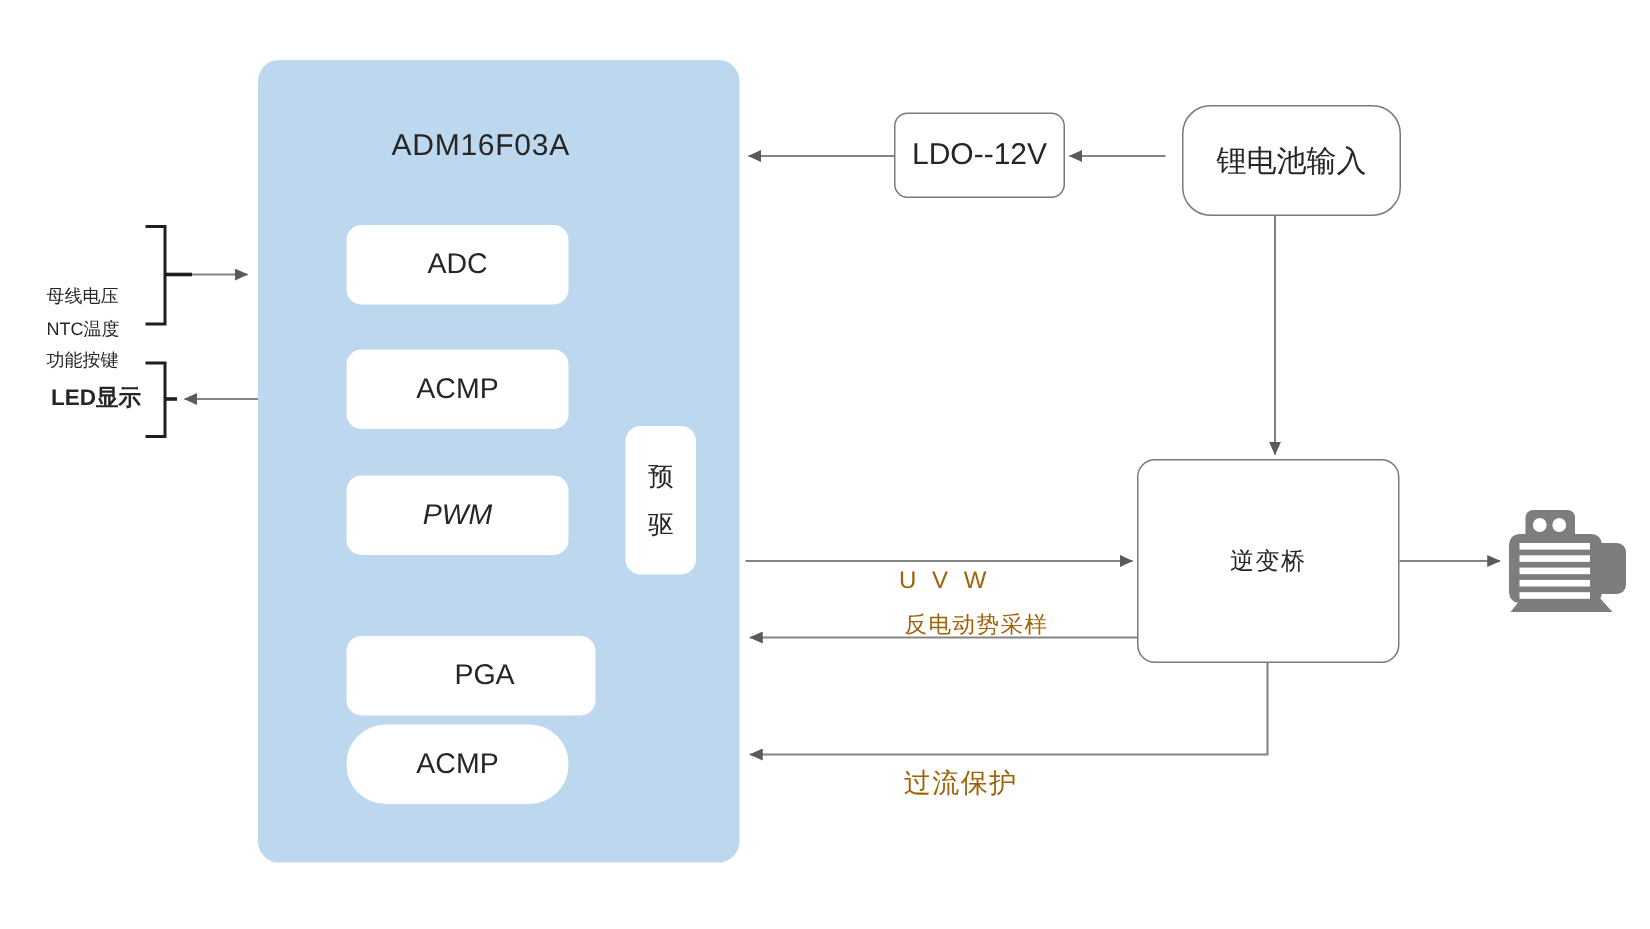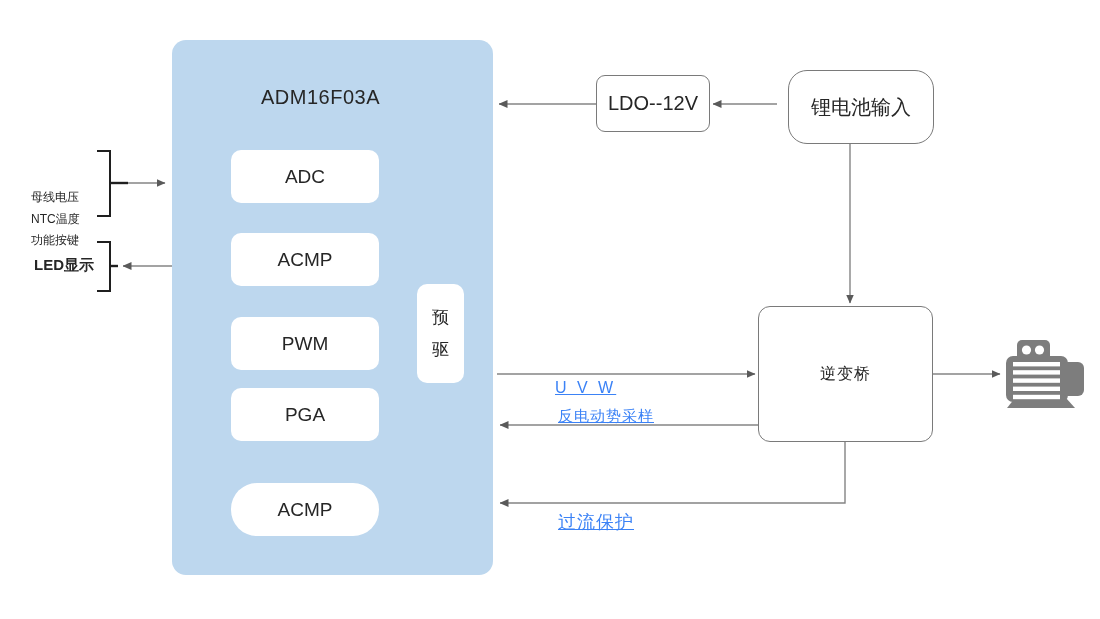--- a/index.html
+++ b/index.html
@@ -34,21 +34,21 @@
         white-space:pre-line;text-align:center;line-height:1.85;}
   
   .node{background:#fff;border:1.4px solid var(--box-border);box-sizing:border-box;
         display:flex;align-items:center;justify-content:center;}
   .ldo{left:596px;top:75px;width:114px;height:57px;border-radius:9px;font-size:20px;}
   .battery{left:788px;top:70px;width:146px;height:74px;border-radius:19px;font-size:20px;}
   .inverter{left:758px;top:306px;width:175px;height:136px;border-radius:12px;font-size:16px;letter-spacing:1px;}
   
   .inputs-text{left:31px;top:155px;width:80px;font-size:12px;line-height:21.5px;white-space:pre-line;margin-top:32px;}
   .led-text{left:34px;top:256px;font-size:15px;font-weight:bold;}
-  .sig{color:#3b82f6;text-decoration:underline;}
+  .sig{text-align:center;color:#a16207;}
   .uvw{left:555px;top:379px;width:150px;font-size:16px;letter-spacing:3px;}
   .bemf{left:558px;top:407px;width:186px;font-size:15px;letter-spacing:1px;}
   .oc{left:558px;top:510px;width:165px;font-size:18px;letter-spacing:1px;}
   .motor{left:1004px;top:337px;width:82px;height:72px;}
   .motor-fill{fill:var(--motor);}
 </style>
 </head>
 <body>
 
 <div id="canvas">
@@ -78,24 +78,24 @@
 
   <div class="abs mcu"></div>
   <div class="abs mcu-title">ADM16F03A</div>
 
   <div class="abs func" style="top:150px;">
       <span>ADC</span>
     </div>
   <div class="abs func" style="top:233px;">
       <span>ACMP</span>
     </div>
-  <div class="abs func" style="top:317px;">
+  <div class="abs func" style="top:317px;font-style:italic;">
       <span>PWM</span>
     </div>
-  <div class="abs func" style="top:388px;">
+  <div class="abs func" style="top:424px;padding-left:18px;">
       <span>PGA</span>
     </div>
   <div class="abs func" style="top:483px;border-radius:26px;">
       <span>ACMP</span>
     </div>
 
   <div class="abs predriver">预
 驱</div>
 
   <div class="abs node ldo">

